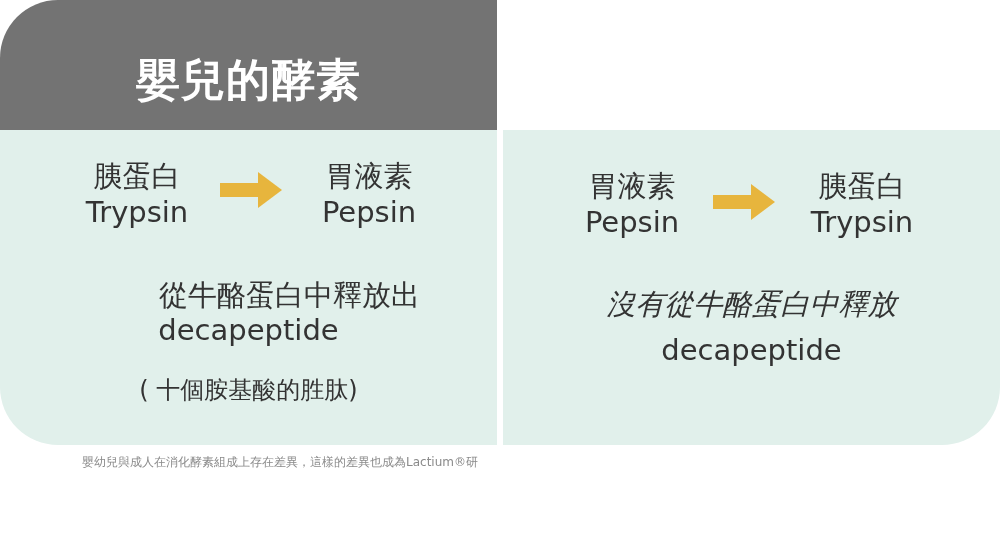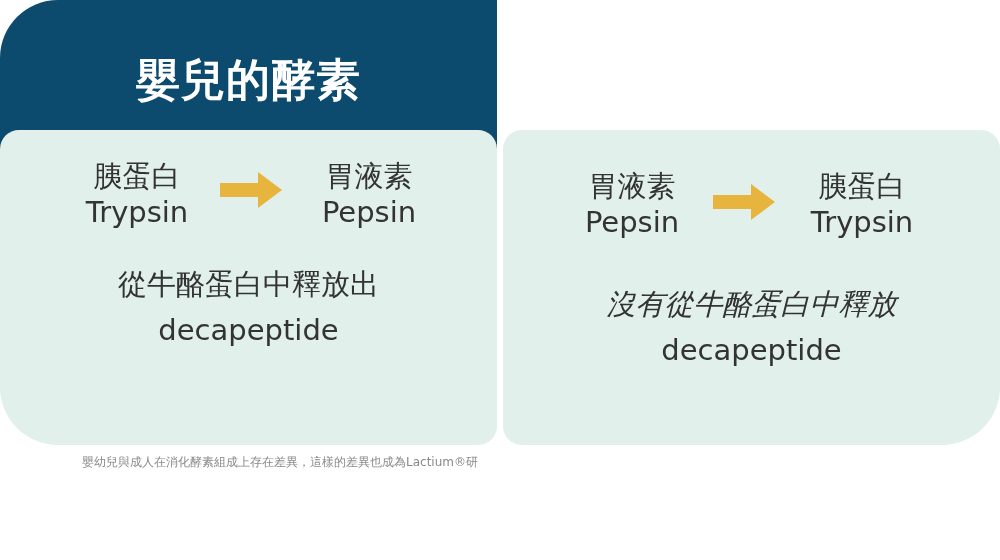--- a/index.html
+++ b/index.html
@@ -1,21 +1,21 @@
 <!DOCTYPE html>
 <html><head>
 <meta charset="utf-8">
 <style>
   html,body{margin:0;padding:0;background:#fff;}
   body{width:1000px;height:560px;position:relative;overflow:hidden;font-family:"DejaVu Sans","Liberation Sans",sans-serif;}
   .card{position:absolute;left:0;top:0;width:1000px;height:445px;}
-  .hdr{position:absolute;top:0;height:160px;background:#0c4a6e;color:#fff;font-weight:bold;font-size:44px;display:flex;align-items:center;justify-content:center;letter-spacing:1px;}
+  .hdr{position:absolute;top:0;height:160px;background:#737373;color:#fff;font-weight:bold;font-size:44px;display:flex;align-items:center;justify-content:center;letter-spacing:1px;}
   .hdr.l{left:0;width:497px;border-top-left-radius:58px;}
   .hdr.r{left:503px;width:497px;border-top-right-radius:58px;}
-  .body{position:absolute;top:130px;height:315px;background:#e1f0eb;color:#333;border-radius:19px;}
+  .body{position:absolute;top:130px;height:315px;background:#e1f0eb;color:#333;}
   .body.l{left:0;width:497px;border-bottom-left-radius:58px;}
   .body.r{left:503px;width:497px;border-bottom-right-radius:58px;}
   .enz{position:absolute;text-align:center;font-size:29px;line-height:36px;}
   .arrow{position:absolute;width:62px;height:36px;}
   .txt{position:absolute;left:0;width:100%;text-align:center;font-size:29px;line-height:44px;}
   .note{position:absolute;left:0;width:100%;text-align:center;font-size:24px;}
   .foot{position:absolute;left:82px;top:446px;width:840px;font-size:12px;line-height:33px;color:#8a8a8a;}
 </style>
 </head>
 <body>
@@ -29,22 +29,23 @@
       <div>Trypsin</div>
     </div>
     <svg class="arrow" style="left:220px;top:42px;" viewBox="0 0 62 36">
       <rect x="0" y="11" width="40" height="14" fill="#e7b53d"></rect>
       <polygon points="38,0 62,18 38,36" fill="#e7b53d"></polygon>
     </svg>
     <div class="enz" style="left:310px;top:28px;width:118px;">
       <div>胃液素</div>
       <div>Pepsin</div>
     </div>
-    <div class="txt" style="top:132px;">從牛酪蛋白中釋放出</div>
+    <div class="txt" style="top:143px;padding-left:41px;">從牛酪蛋白中釋放出</div>
     <div class="txt" style="top:178px;">decapeptide</div>
+    <div class="note" style="top:244px;">( 十個胺基酸的胜肽)</div>
   </div>
 
   <div class="body r">
     <div class="enz" style="left:70px;top:38px;width:118px;">
       <div>胃液素</div>
       <div>Pepsin</div>
     </div>
     <svg class="arrow" style="left:210px;top:54px;" viewBox="0 0 62 36">
       <rect x="0" y="11" width="40" height="14" fill="#e7b53d"></rect>
       <polygon points="38,0 62,18 38,36" fill="#e7b53d"></polygon>

